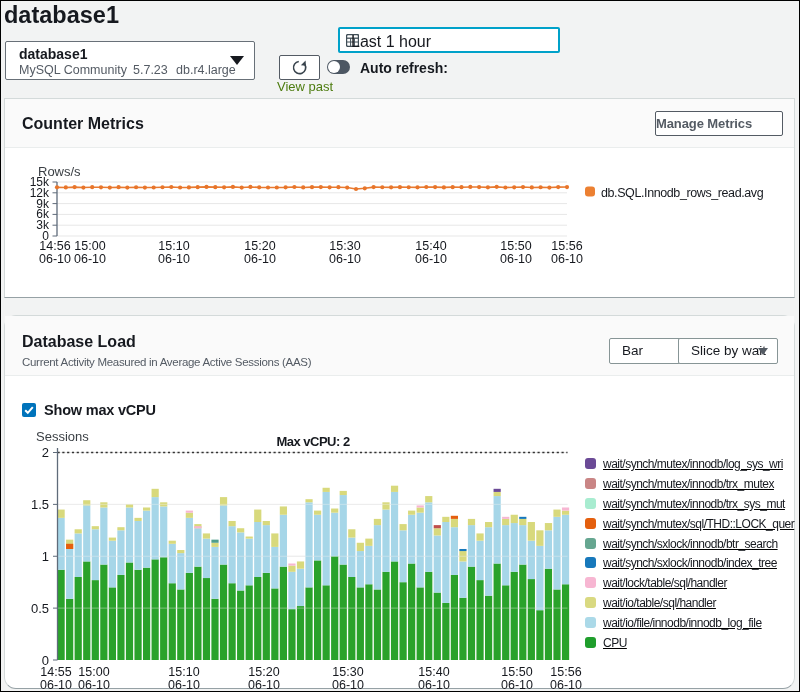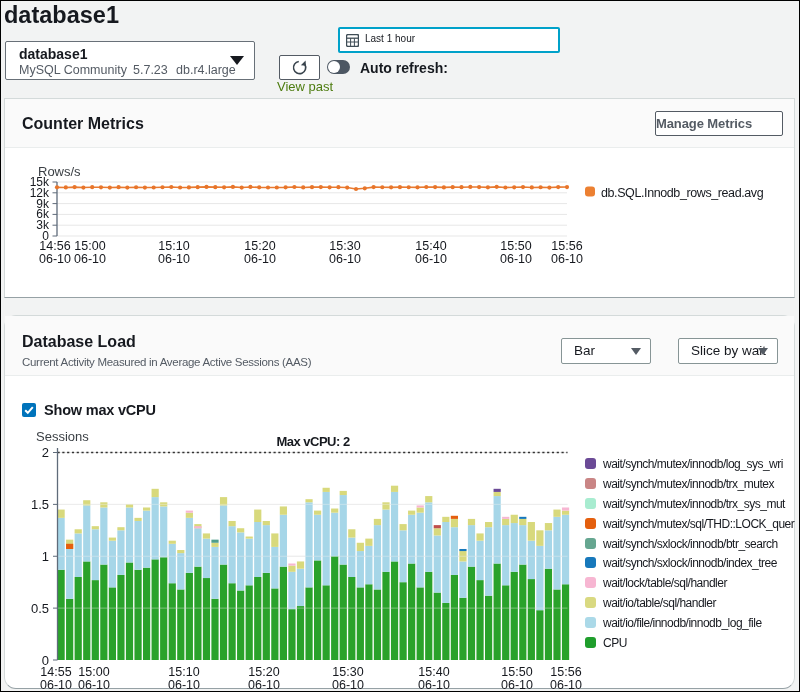--- a/index.html
+++ b/index.html
@@ -9,21 +9,21 @@
 #h1 { left:4px; top:2px; font-size:23.5px; font-weight:700; color:#16191f; }
 #dbsel { left:5px; top:41px; width:250px; height:39px; background:#fff;
   border:1px solid #687078; border-radius:2px; }
 #dbsel .l1 { position:absolute; left:13px; top:4px; font-size:14px; font-weight:700; color:#16191f; }
 #dbsel .l2 { position:absolute; top:21px; font-size:12.5px; color:#545b64; white-space:nowrap; }
 #dbsel .caret { position:absolute; right:10px; top:14px; width:0; height:0;
   border-left:7px solid transparent; border-right:7px solid transparent; border-top:9px solid #16191f; }
 #viewpast { left:277px; top:31px; font-size:13px; font-weight:400; color:#4d7c0f;margin-top:48px; }
 #dateinput { left:338px; top:27px; width:222px; height:26px; background:#fff;
   border:2px solid #00a1c9; border-radius:2px; }
-#dateinput .txt { position:absolute; left:25px; top:4px; font-size:10px; color:#16191f;text-align:right; }
+#dateinput .txt { position:absolute; left:11px; top:4px; font-size:16px; color:#16191f;text-align:right; }
 #refreshbtn { left:279px; top:55px; width:41px; height:25px; background:#fff;
   border:1px solid #545b64; border-radius:2px; }
 #toggle { left:327px; top:60px; width:23px; height:14px; background:#4d5763; border-radius:7px; }
 #toggle .knob { position:absolute; left:1px; top:1px; width:12px; height:12px; background:#fff; border-radius:50%; }
 #autorefresh { left:360px; top:60px; font-size:14px; font-weight:700; color:#16191f; }
 .card { position:absolute; left:4px; background:#fff; border:1px solid #d4dada;
   border-bottom-color:#96a1a5; width:791px; }
 .chead { position:relative; background:#fafafa; border-bottom:1px solid #eaeded;text-decoration:underline; }
 .ctitle { position:absolute; left:17px; font-size:16px; font-weight:700; color:#16191f; }
 #card1 { top:98px; height:200px; }
@@ -34,28 +34,28 @@
   text-align:left; line-height:23px; }
 #card2 { top:315px; height:374px;border-radius:12px; }
 #card2 .chead { height:60px; }
 #card2 .ctitle { top:17px; }
 #card2 .csub { position:absolute; left:17px; top:40px; font-size:11.5px; letter-spacing:-0.3px; color:#545b64; white-space:nowrap; }
 .dd { position:absolute; top:22px; height:26px; background:#fff; border:1px solid #879596;
   border-radius:2px; font-size:13.5px; color:#16191f; }
 .dd .dtxt { position:absolute; left:12px; top:4px; }
 .dd .caret { position:absolute; right:9px; top:9px; width:0; height:0;
   border-left:5.5px solid transparent; border-right:5.5px solid transparent; border-top:7px solid #545b64; }
-#dd1 { left:556px; width:90px; }
+#dd1 { left:604px; width:90px; }
 #dd2 { left:673px; width:100px; }
 #cbrow { left:22px; top:403px; }
 #cb { position:absolute; left:0; top:0px; width:14px; height:14px; background:#0073bb; border-radius:2px; }
 #cb svg { position:absolute; left:1px; top:1px; }
 #cblabel { position:absolute; left:22px; top:-1px; font-size:14.5px; font-weight:700; letter-spacing:-0.2px; color:#16191f; white-space:nowrap; }
 #legend2 { position:absolute; left:585px; top:454px; }
-.lrow { height:19.9px; white-space:nowrap; }
+.lrow { height:19.9px; white-space:nowrap;text-decoration:underline; }
 .chip { display:inline-block; width:11px; height:11px; border-radius:3px; vertical-align:-1px; }
 .ltxt { font-size:12px; letter-spacing:-0.5px; color:#16191f; margin-left:7px; }
 svg text { font-family:"Liberation Sans",sans-serif; }
 </style></head>
 <body>
 <div id="frame">
 <div id="bord"></div>
   <div class="abs" id="h1">database1</div>
 
   <div class="abs" id="dbsel">

